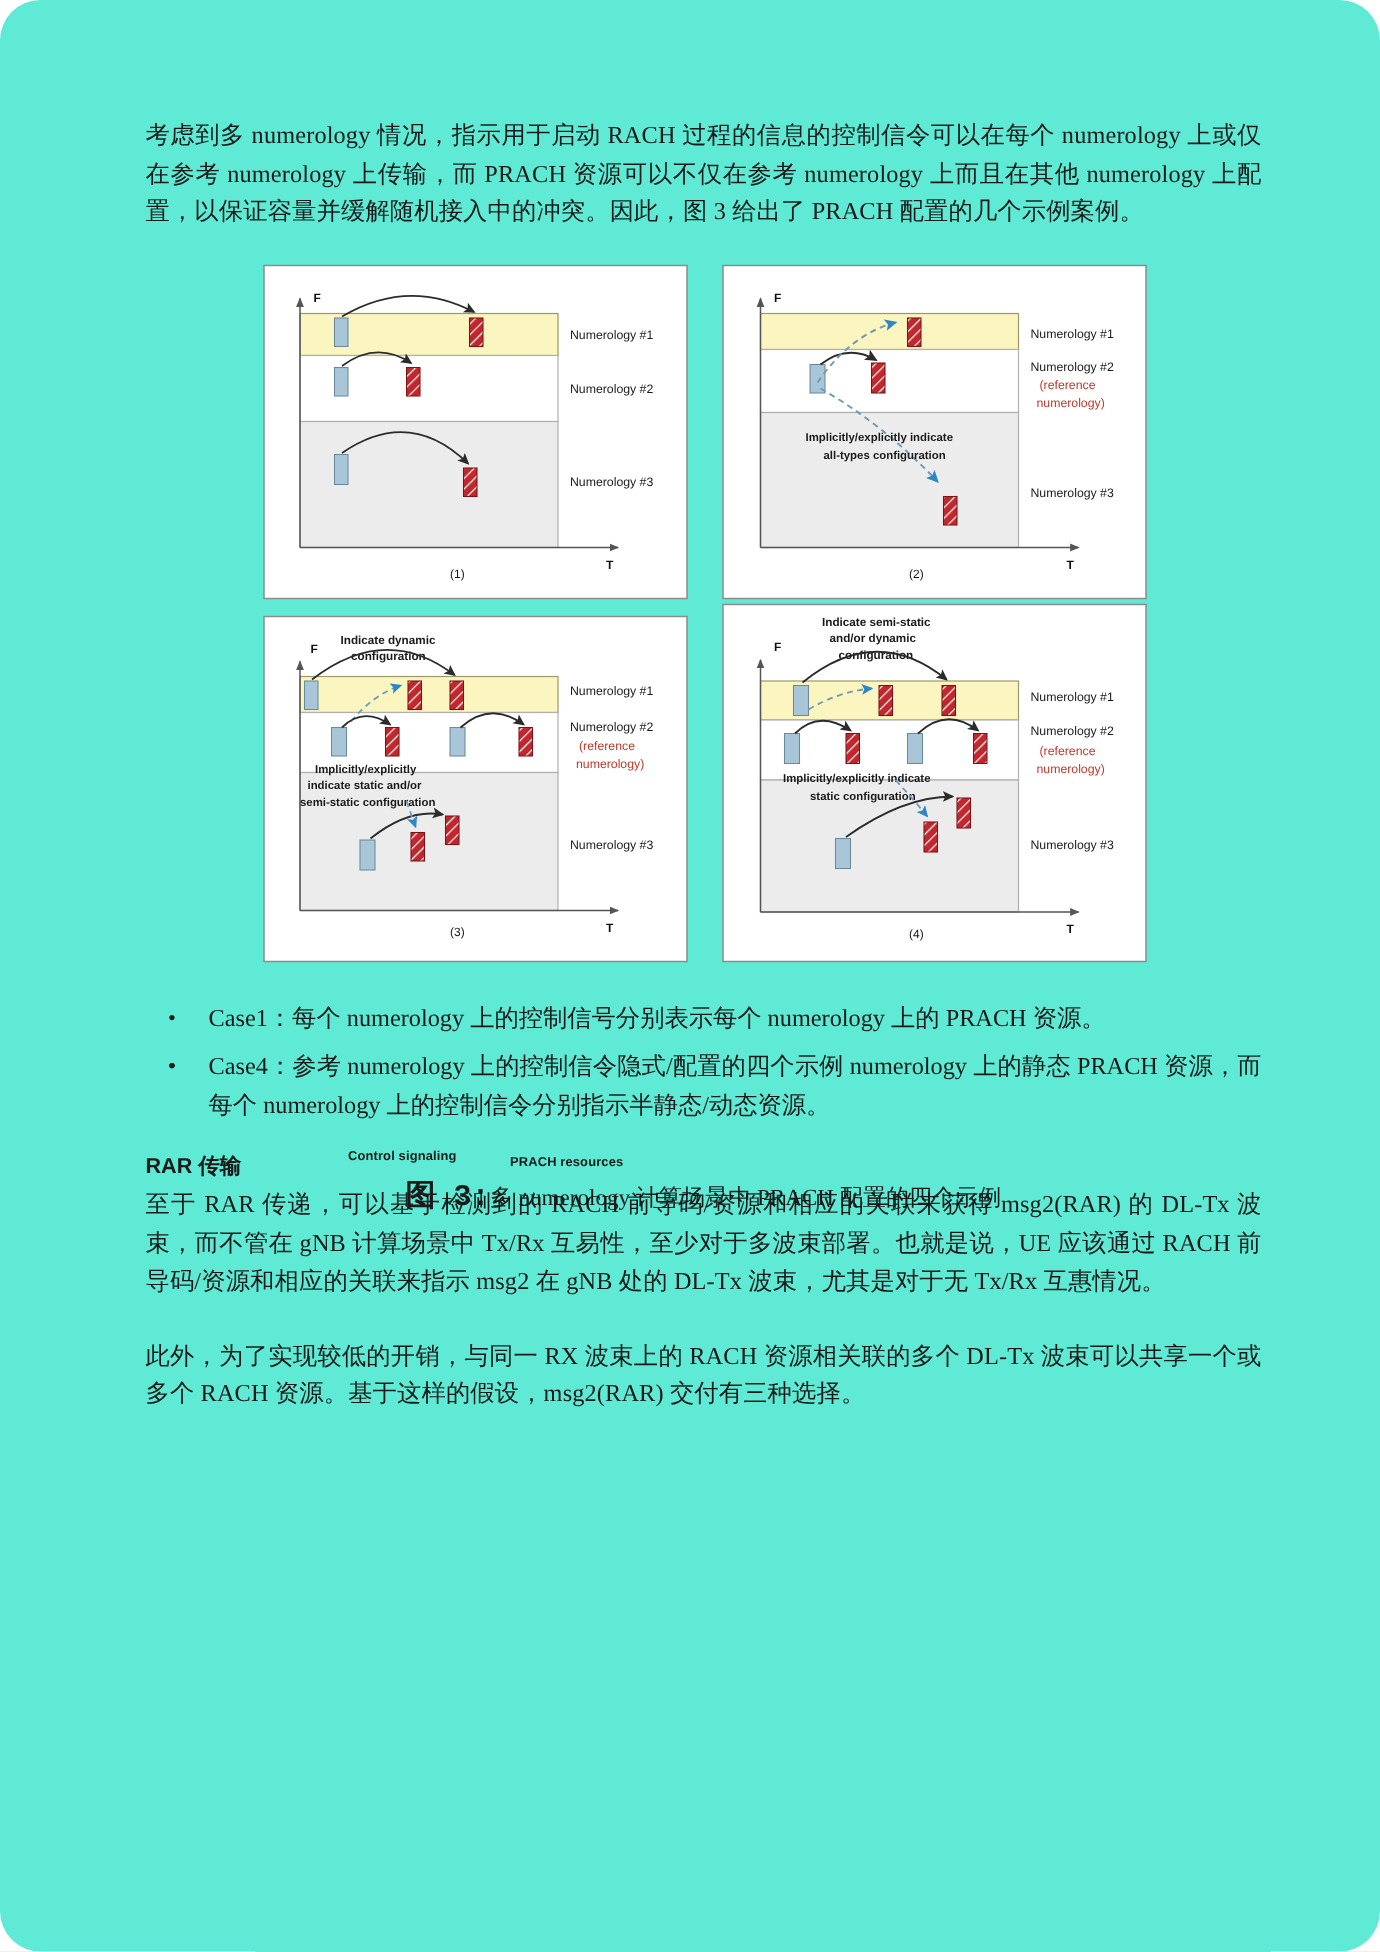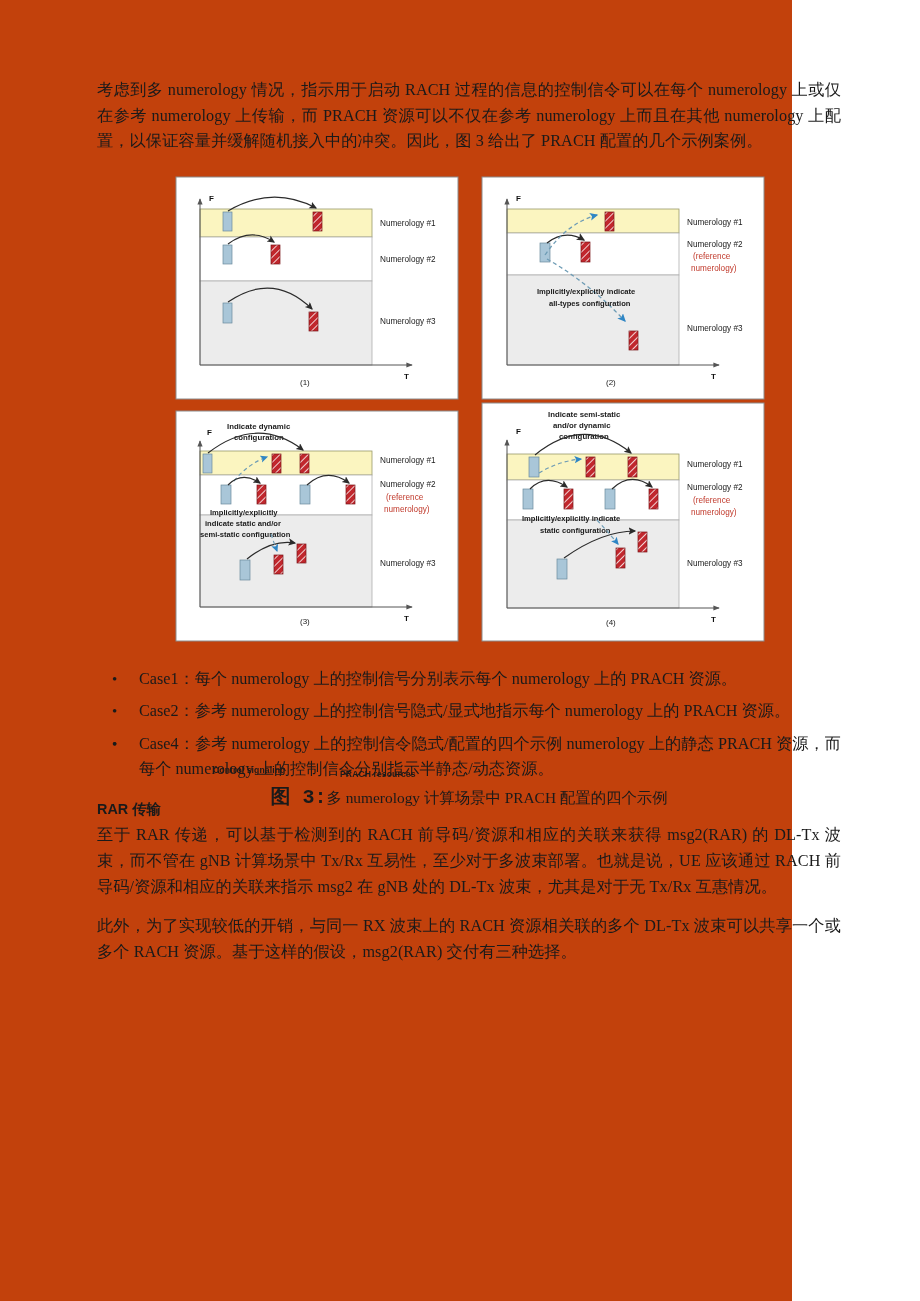--- a/index.html
+++ b/index.html
@@ -11,23 +11,24 @@
     width: 920px;
     height: 1301px;
     position: relative;
     font-family: "Liberation Serif", serif;
     color: #000000;
     overflow: hidden;
   }
   .page {
     position: absolute;
     left: 0; top: 0;
-    width: 792px;
+    width: 920px;
     height: 1301px;
-    background: #c2410c;
+    background: #5eead4;
+    border-radius: 27px;
   }
   .content {
     position: absolute;
     left: 97px;
     top: 78px;
     width: 744px;
   }
 
   
   .para {
@@ -55,21 +56,21 @@
   
   .fig-legend {
     position: absolute;
     font-family: "Liberation Sans", sans-serif;
     font-size: 8.6px;
     font-weight: bold;
     color: #1a1a1a;
     letter-spacing: 0.1px;
     white-space: nowrap;
   }
-  .legend-ctrl  { left: 116px; top: 602px; }
+  .legend-ctrl  { left: 135px; top: 602px; }
   .legend-prach { left: 243px; top: 606px; }
 
   .fig-caption {
     position: absolute;
     left: 0;
     top: 620px;
     width: 744px;
     text-align: center;
     font-family: "Liberation Serif", serif;
     font-size: 15.4px;
@@ -104,21 +105,21 @@
   }
 
   
   .sec-head {
     font-family: "Liberation Sans", sans-serif;
     font-size: 14.4px;
     font-weight: bold;
     color: #1a1a1a;
     margin: 18px 0 4px 0;
   }
-  .para-spaced { margin-top: 14px; }
+  .para-spaced { margin-top: 24px; }
   .option-line {
     font-family: "Liberation Serif", serif;
     font-size: 16.2px;
     line-height: 25.6px;
     color: #1a1a1a;
     margin-top: 18px;
     padding-left: 47px;
   }
 </style>
 </head>
@@ -309,21 +310,20 @@
       </div>
     </div>
 
     <ul class="case-list">
       <li class="case-item">
         <span class="bullet">•</span>
         <span>Case1：每个 numerology 上的控制信号分别表示每个 numerology 上的 PRACH 资源。</span>
       </li>
       <li class="case-item">
         <span class="bullet">•</span>
-        <span>Case2：参考 numerology 上的控制信号隐式/显式地指示每个 numerology 上的 PRACH 资源。</span>
       </li>
       <li class="case-item">
         <span class="bullet">•</span>
       </li>
       <li class="case-item">
         <span class="bullet">•</span>
         <span>Case4：参考 numerology 上的控制信令隐式/配置的四个示例 numerology 上的静态 PRACH 资源，而每个 numerology 上的控制信令分别指示半静态/动态资源。</span>
       </li>
     </ul>
 

